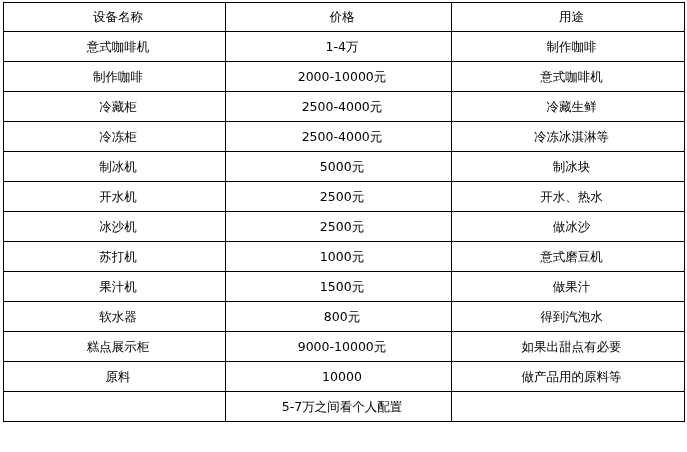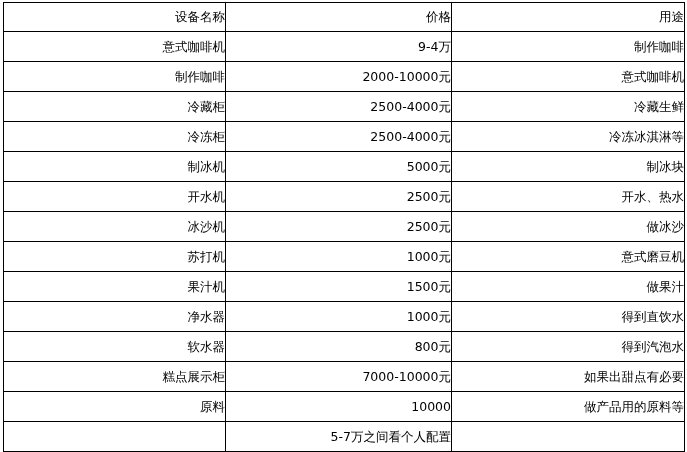--- a/index.html
+++ b/index.html
@@ -29,21 +29,21 @@
   table.equipment-table col.c1 { width: 222px; }
   table.equipment-table col.c2 { width: 226px; }
   table.equipment-table col.c3 { width: 233px; }
   table.equipment-table td,
   table.equipment-table th {
     border: 1px solid #000000;
     height: 29px;
     padding: 0 0 0 7px;
     font-size: 12.5px;
     font-weight: normal;
-    text-align: right;
+    text-align: center;
     vertical-align: middle;
     line-height: 1.1;
     white-space: nowrap;
     overflow: hidden;
   }
   table.equipment-table tr.header-row td {
     height: 28px;
   }
   .empty-cell {
     
@@ -60,21 +60,21 @@
       <col class="c3">
     </colgroup>
     <tbody>
       <tr class="header-row">
         <td>设备名称</td>
         <td>价格</td>
         <td>用途</td>
       </tr>
       <tr>
         <td>意式咖啡机</td>
-        <td>9-4万</td>
+        <td>1-4万</td>
         <td>制作咖啡</td>
       </tr>
       <tr>
         <td>制作咖啡</td>
         <td>2000-10000元</td>
         <td>意式咖啡机</td>
       </tr>
       <tr>
         <td>冷藏柜</td>
         <td>2500-4000元</td>
@@ -104,32 +104,27 @@
         <td>苏打机</td>
         <td>1000元</td>
         <td>意式磨豆机</td>
       </tr>
       <tr>
         <td>果汁机</td>
         <td>1500元</td>
         <td>做果汁</td>
       </tr>
       <tr>
-        <td>净水器</td>
-        <td>1000元</td>
-        <td>得到直饮水</td>
-      </tr>
-      <tr>
         <td>软水器</td>
         <td>800元</td>
         <td>得到汽泡水</td>
       </tr>
       <tr>
         <td>糕点展示柜</td>
-        <td>7000-10000元</td>
+        <td>9000-10000元</td>
         <td>如果出甜点有必要</td>
       </tr>
       <tr>
         <td>原料</td>
         <td>10000</td>
         <td>做产品用的原料等</td>
       </tr>
       <tr>
         <td class="empty-cell"></td>
         <td>5-7万之间看个人配置</td>

